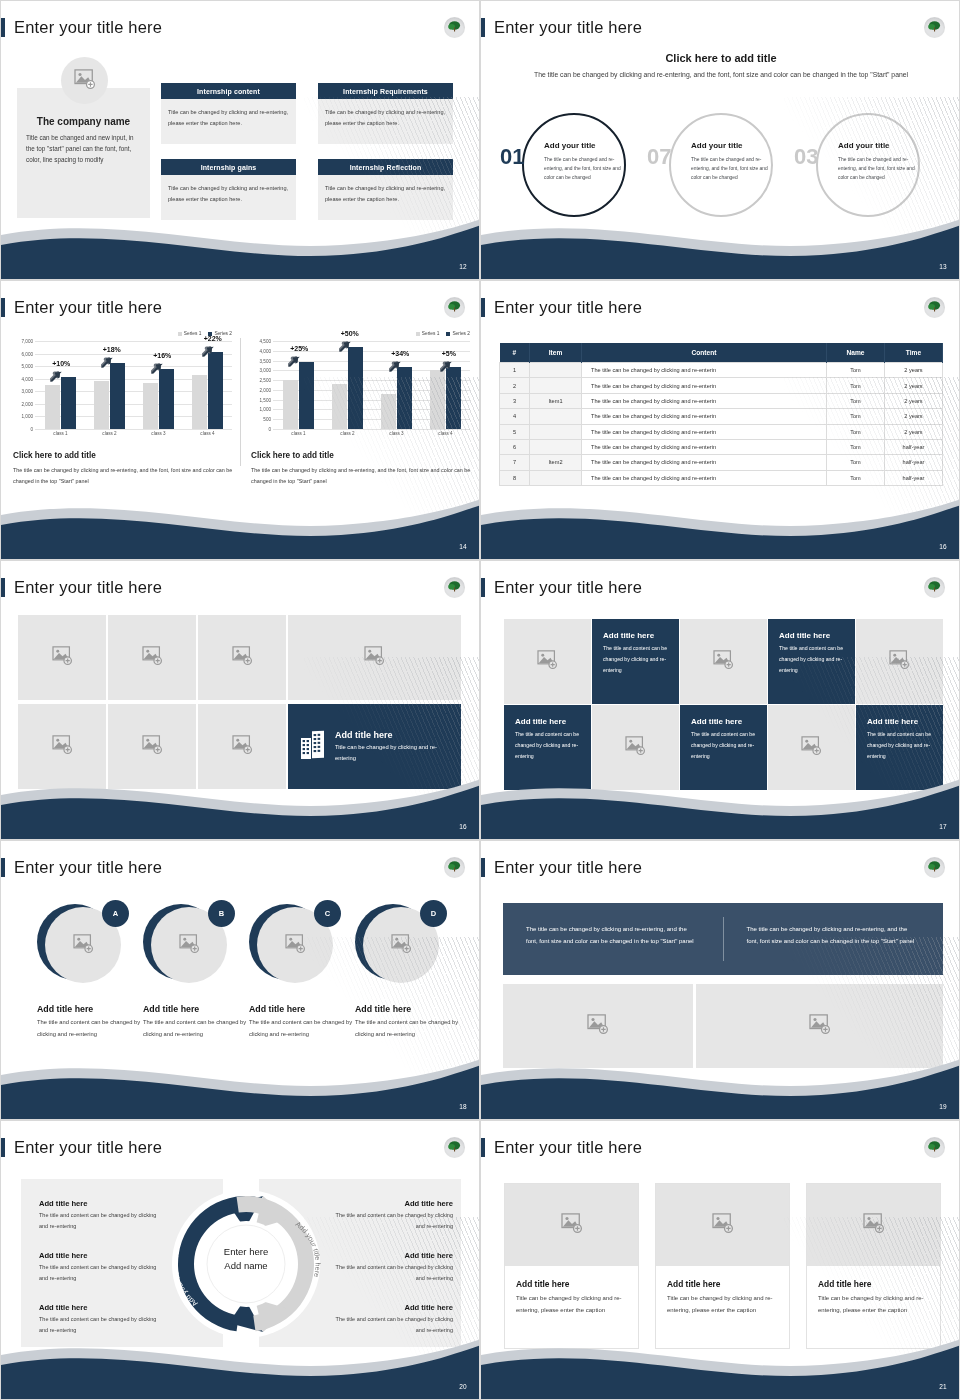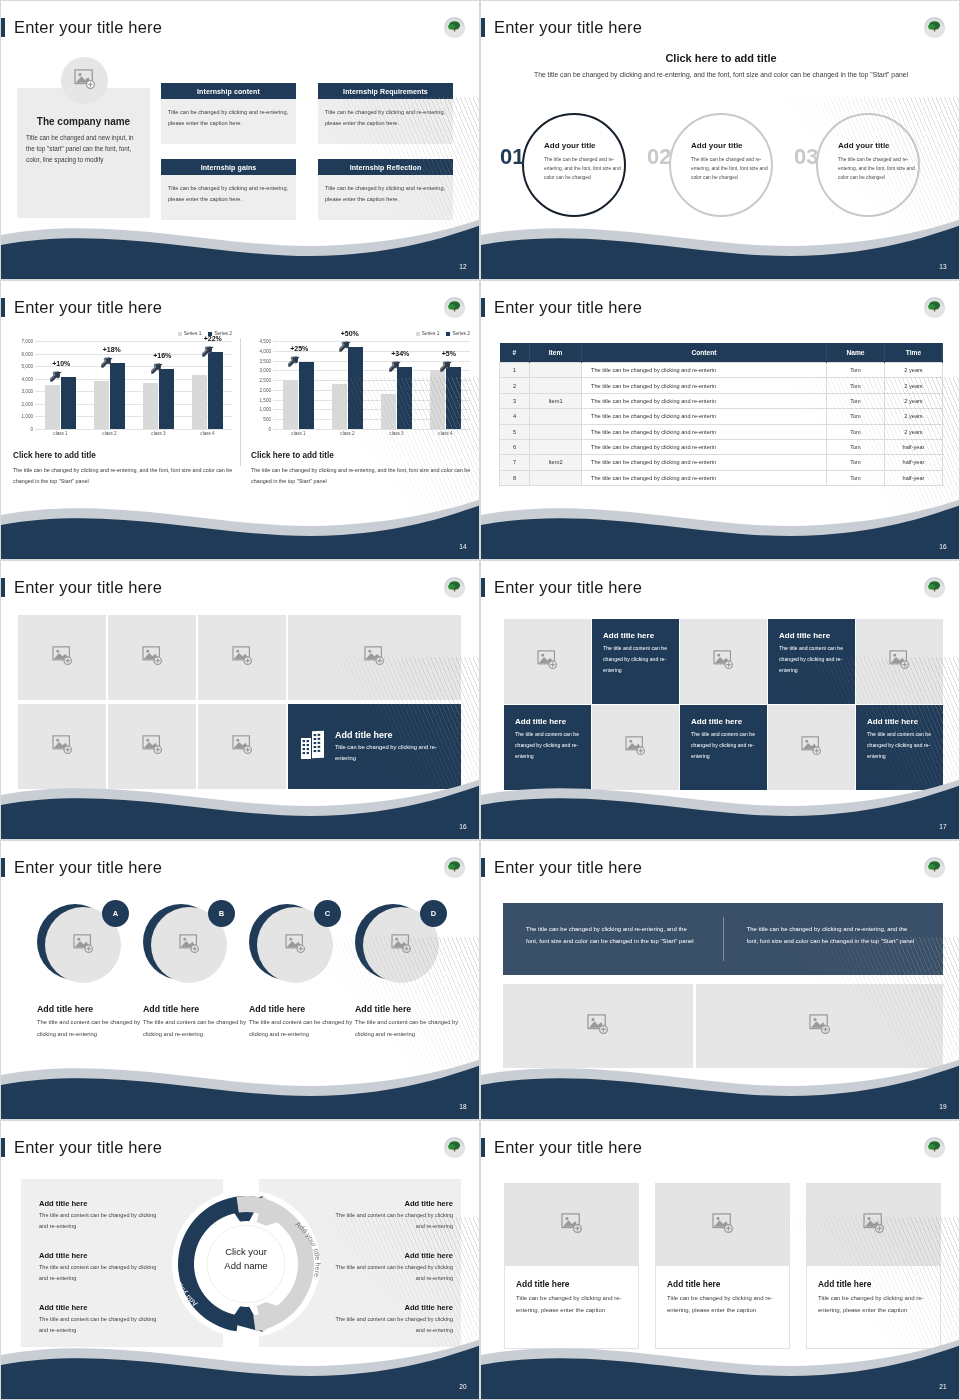--- a/index.html
+++ b/index.html
@@ -256,21 +256,21 @@
     <div class="s13-s">The title can be changed by clicking and re-entering, and the font, font size and color can be changed in the top "Start" panel</div>
 
     <div class="s13-unit" style="left:13px;">
       <div class="s13-ring on"></div>
       <div class="s13-num on">01</div>
       <div class="s13-t">Add your title</div>
       <div class="s13-d">The title can be changed and re-entering, and the font, font size and color can be changed</div>
     </div>
     <div class="s13-unit" style="left:160px;">
       <div class="s13-ring"></div>
-      <div class="s13-num">02</div>
+      <div class="s13-num">07</div>
       <div class="s13-t">Add your title</div>
       <div class="s13-d">The title can be changed and re-entering, and the font, font size and color can be changed</div>
     </div>
     <div class="s13-unit" style="left:307px;">
       <div class="s13-ring"></div>
       <div class="s13-num">03</div>
       <div class="s13-t">Add your title</div>
       <div class="s13-d">The title can be changed and re-entering, and the font, font size and color can be changed</div>
     </div>
 
@@ -952,21 +952,21 @@
       <path id="arcL" d="M 40 126 A 47 47 0 0 1 40 36" fill="none"></path>
       <path id="arcR" d="M 111 36 A 47 47 0 0 1 111 126" fill="none"></path>
       <text font-size="7.2" fill="#ffffff" font-family="Liberation Sans, sans-serif">
         <textPath href="#arcL" startOffset="12%" id="tpL">Add your title here</textPath>
       </text>
       <text font-size="7.2" fill="#7b7b7b" font-family="Liberation Sans, sans-serif">
         <textPath href="#arcR" startOffset="12%" id="tpR">Add your title here</textPath>
       </text>
     </svg>
     <div style="position:absolute;left:195px;top:124px;width:100px;text-align:center;font-size:9.5px;color:#1a1a1a;line-height:1.45;">
-      <div>Click your</div>
+      <div>Enter here</div>
       <div>Add name</div>
     </div>
 
     <div class="stripes"></div>
     <svg class="wave" viewBox="0 0 480 72" preserveAspectRatio="none">
       <path d="M0,28 C120,6 230,46 340,38 C410,33 450,22 480,12 L480,72 L0,72 Z" fill="#c9ced4"></path>
       <path d="M0,38 C120,16 230,56 340,48 C410,43 450,28 480,18 L480,72 L0,72 Z" fill="#1f3b57"></path>
     </svg>
     <div class="pagenum">20</div>
   </div>

